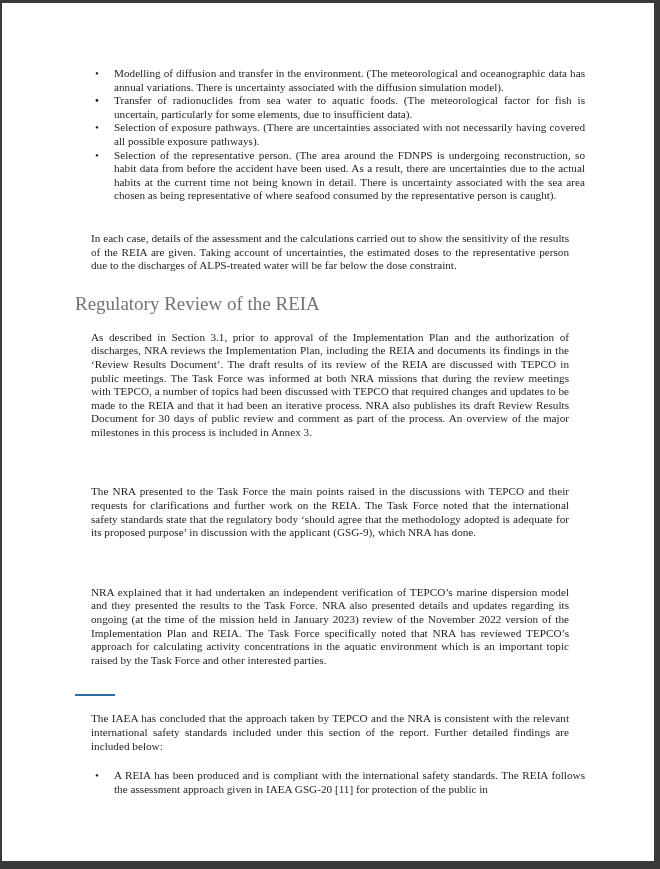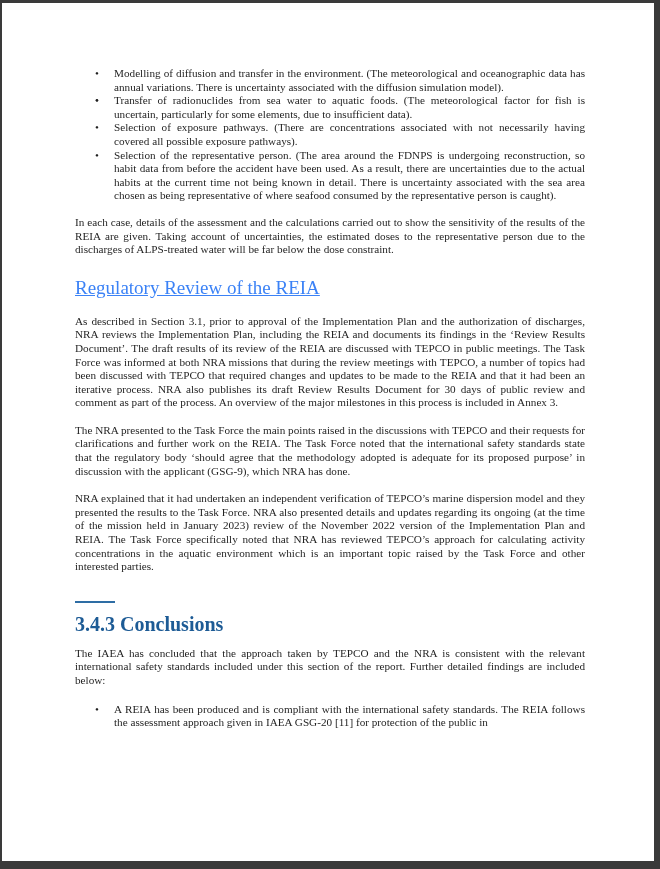--- a/index.html
+++ b/index.html
@@ -27,31 +27,30 @@
   .bullets { list-style: none; margin: 0; padding: 0; }
   .bullets li {
     position: relative;
     padding-left: 39px;
     text-align: justify;
   }
   .bullets li .dot {
     position: absolute; left: 20px; top: 0;
   }
   p.body {
-    margin: 0; text-align: justify;
+    margin: 16px; text-align: justify;
   }
   .gap-after-bullets { height: 13px; }
   .gap-para { height: 14px; }
   h2.sub {
     margin: 20px 0 16px 0;
-    color: #3b82f6;
+    color: #737373;
     font-weight: normal;
     font-size: 19px;
     line-height: 22px;
-    text-decoration: underline;
   }
   .rule {
     width: 40px; height: 2px; background: #2e6da4;
     margin-top: 27px;
   }
   h2.main {
     margin: 9px 0 11px 0;
     color: #1d5b95;
     font-weight: bold;
     font-size: 20px;
@@ -62,37 +61,36 @@
 </head>
 <body>
 
 <div class="page">
   <div class="content">
 
     <ul class="bullets">
       <li><span class="dot">•</span><span>Modelling of diffusion and transfer in the environment. (The meteorological and oceanographic data has annual variations. There is uncertainty associated with the diffusion simulation model).</span></li>
       <li><span class="dot">•</span></li>
       <li><span class="dot">•</span><span>Transfer of radionuclides from sea water to aquatic foods. (The meteorological factor for fish is uncertain, particularly for some elements, due to insufficient data).</span></li>
-      <li><span class="dot">•</span><span>Selection of exposure pathways. (There are concentrations associated with not necessarily having covered all possible exposure pathways).</span></li>
+      <li><span class="dot">•</span><span>Selection of exposure pathways. (There are uncertainties associated with not necessarily having covered all possible exposure pathways).</span></li>
       <li><span class="dot">•</span><span>Selection of the representative person. (The area around the FDNPS is undergoing reconstruction, so habit data from before the accident have been used. As a result, there are uncertainties due to the actual habits at the current time not being known in detail. There is uncertainty associated with the sea area chosen as being representative of where seafood consumed by the representative person is caught).</span></li>
     </ul>
 
     <div class="gap-after-bullets"></div>
     <p class="body">In each case, details of the assessment and the calculations carried out to show the sensitivity of the results of the REIA are given. Taking account of uncertainties, the estimated doses to the representative person due to the discharges of ALPS-treated water will be far below the dose constraint.</p>
 
     <h2 class="sub">Regulatory Review of the REIA</h2>
 
     <p class="body">As described in Section 3.1, prior to approval of the Implementation Plan and the authorization of discharges, NRA reviews the Implementation Plan, including the REIA and documents its findings in the ‘Review Results Document’.  The draft results of its review of the REIA are discussed with TEPCO in public meetings. The Task Force was informed at both NRA missions that during the review meetings with TEPCO, a number of topics had been discussed with TEPCO that required changes and updates to be made to the REIA and that it had been an iterative process. NRA also publishes its draft Review Results Document for 30 days of public review and comment as part of the process.  An overview of the major milestones in this process is included in Annex 3.</p>
     <div class="gap-para"></div>
     <p class="body">The NRA presented to the Task Force the main points raised in the discussions with TEPCO and their requests for clarifications and further work on the REIA. The Task Force noted that the international safety standards state that the regulatory body ‘should agree that the methodology adopted is adequate for its proposed purpose’ in discussion with the applicant (GSG-9), which NRA has done.</p>
     <div class="gap-para"></div>
     <p class="body">NRA explained that it had undertaken an independent verification of TEPCO’s marine dispersion model and they presented the results to the Task Force.  NRA also presented details and updates regarding its ongoing (at the time of the mission held in January 2023) review of the November 2022 version of the Implementation Plan and REIA. The Task Force specifically noted that NRA has reviewed TEPCO’s approach for calculating activity concentrations in the aquatic environment which is an important topic raised by the Task Force and other interested parties.</p>
 
     <div class="rule"></div>
-    <h2 class="main">3.4.3 Conclusions</h2>
 
     <p class="body">The IAEA has concluded that the approach taken by TEPCO and the NRA is consistent with the relevant international safety standards included under this section of the report.  Further detailed findings are included below:</p>
 
     <ul class="bullets tail-bullets">
       <li><span class="dot">•</span><span>A REIA has been produced and is compliant with the international safety standards. The REIA follows the assessment approach given in IAEA GSG-20 [11] for protection of the public in</span></li>
     </ul>
 
   </div>
 </div>
 

